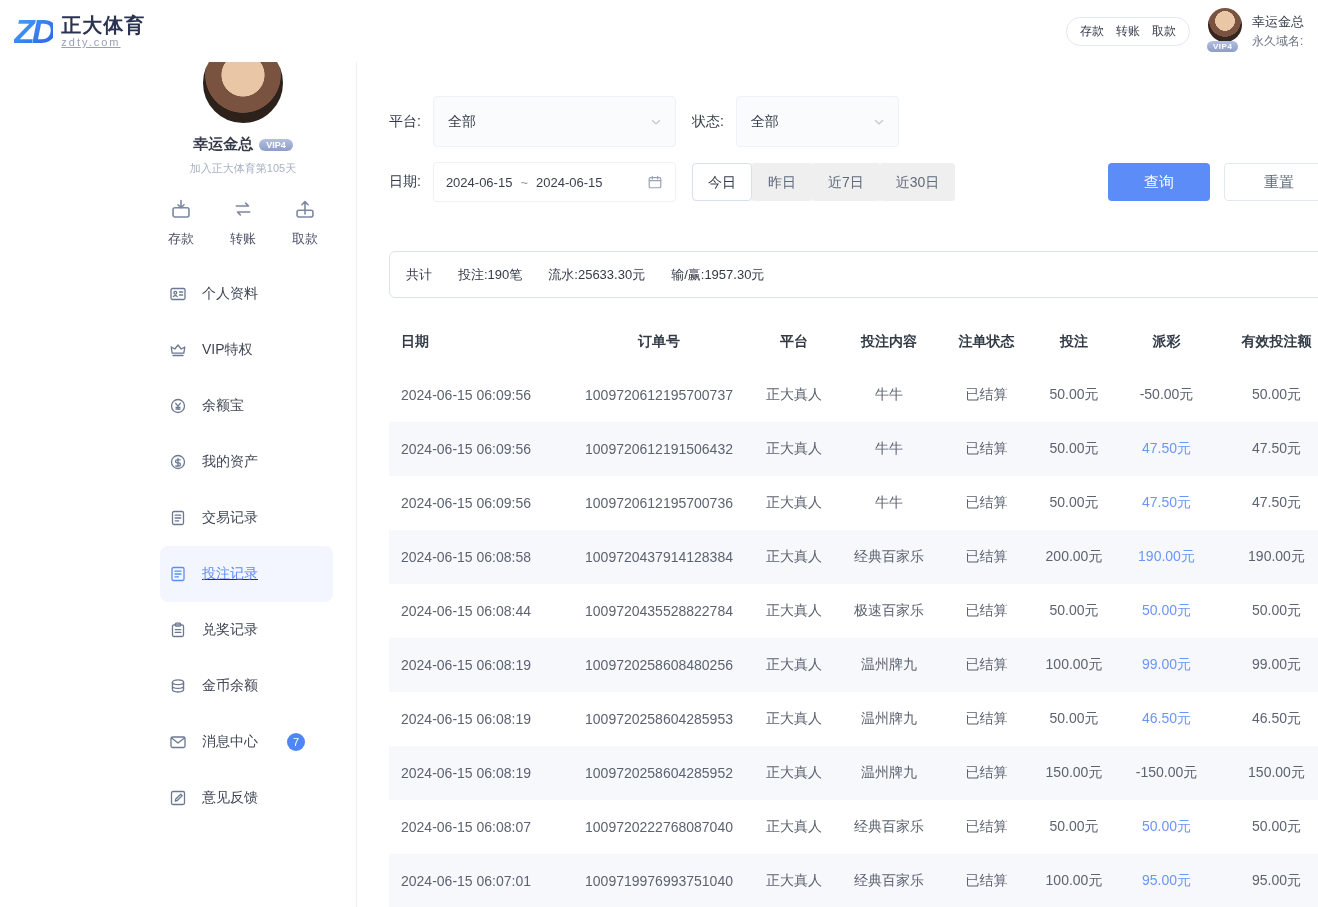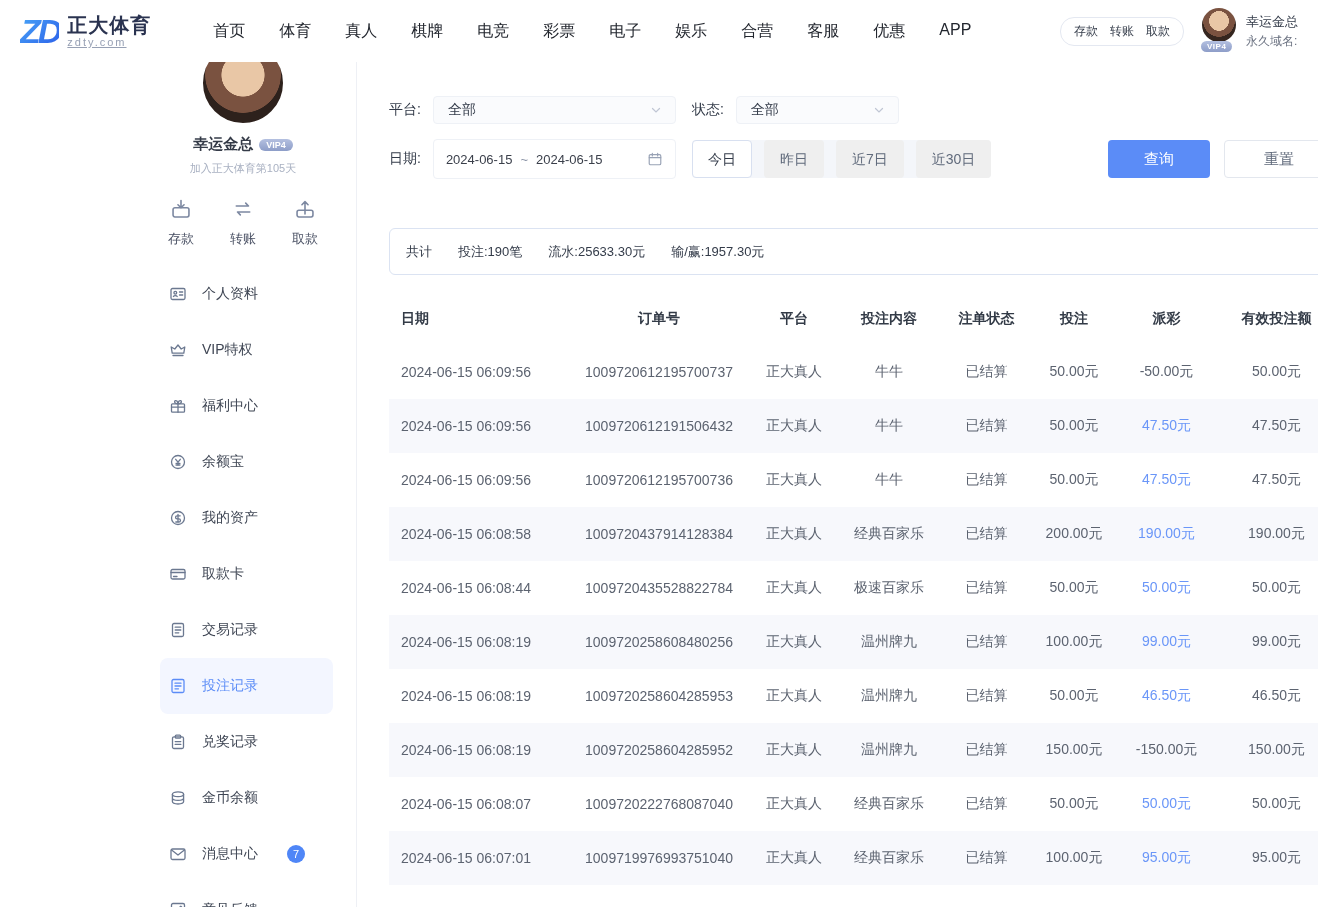--- a/index.html
+++ b/index.html
@@ -1,20 +1,20 @@
 <!DOCTYPE html>
 <html><head>
 <meta charset="utf-8">
 <style>
   * { margin:0; padding:0; box-sizing:border-box; }
   html,body { width:1318px; height:907px; overflow:hidden; background:#fff;
     font-family:"Liberation Sans","DejaVu Sans",sans-serif; color:#333; }
 
   
-  .topbar { height:62px; display:flex; align-items:center; padding:0 20px; background:#fff; position:relative; z-index:5; }
+  .topbar { height:62px; display:flex; align-items:center; padding:0 14px; background:#fff; position:relative; z-index:5; }
   .logo { display:flex; align-items:center; gap:8px; cursor:pointer; }
   .logo-mark { font-size:34px; font-weight:bold; font-style:italic; letter-spacing:-3px;
     background:linear-gradient(135deg,#49a8f8,#2b5ce8); -webkit-background-clip:text; background-clip:text; color:transparent; }
   .logo-name { font-size:20px; font-weight:bold; color:#2a3350; letter-spacing:1px; line-height:1.1; }
   .logo-domain { font-size:11px; color:#97a0b4; letter-spacing:2px;text-decoration:underline; }
   nav { display:flex; gap:34px; margin-left:62px; }
   .nav-item { font-size:16px; color:#23272f; cursor:pointer; white-space:nowrap; }
   .top-right { margin-left:auto; display:flex; align-items:center; }
   .wallet-pill { display:flex; gap:12px; border:1px solid #e4e8f1; border-radius:14px; padding:5px 13px; }
   .wallet-link { font-size:12px; color:#333b49; cursor:pointer; }
@@ -41,43 +41,43 @@
   .side-joined { margin-top:7px; font-size:11px; color:#a9b1c2; }
   .quick-actions { margin-top:22px; display:flex; justify-content:center; gap:36px; }
   .qa { display:flex; flex-direction:column; align-items:center; gap:6px; cursor:pointer; }
   .qa svg { width:22px; height:22px; color:#7c88a1; }
   .qa-label { font-size:13px; color:#4a5164; }
   .side-menu { margin-top:18px; list-style:none; text-align:left; }
   .menu-item { height:56px; display:flex; align-items:center; gap:15px; margin:0 23px 0 30px;
     padding-left:9px; border-radius:8px; cursor:pointer; }
   .menu-item svg { width:18px; height:18px; color:#6b7890; flex:none; }
   .menu-label { font-size:14px; color:#3f4654; }
-  .menu-item.active { background:#f3f6ff; }
+  .menu-item.active { background:#f3f6ff;text-decoration:underline; }
   .menu-item.active svg { color:#5b8cf7; }
   .menu-item.active .menu-label { color:#5b8cf7; }
   .menu-badge { margin-left:auto; margin-right:28px; width:18px; height:18px; border-radius:50%;
     background:#4f86f7; color:#fff; font-size:11px; display:flex; align-items:center; justify-content:center; }
 
   
   main { flex:1; padding:34px 0 14px 32px; min-width:0; }
   .filter-row { display:flex; align-items:center; width:945px; }
   .filter-row1 { margin-bottom:15px; }
   .flabel { font-size:14px; color:#333b49; margin-right:12px; white-space:nowrap; }
-  .select-box { height:28px; background:#fafbfd; border:1px solid #eef1f6; border-radius:4px;
+  .select-box { height:51px; background:#fafbfd; border:1px solid #eef1f6; border-radius:4px;
     display:flex; align-items:center; padding:0 12px 0 14px; cursor:pointer; }
   .select-box .val { font-size:14px; color:#333b49; flex:1; }
   .select-box svg { width:14px; height:14px; color:#c0c6d4; }
   .sel-platform { width:243px; margin-right:16px; }
   .sel-status { width:163px; }
   .date-box { width:243px; height:40px; background:#fff; border:1px solid #eef1f6; border-radius:4px;
     display:flex; align-items:center; padding:0 12px; gap:8px; cursor:pointer; }
   .date-box .d { font-size:13px; color:#3a3f4a; }
   .date-box .sep { font-size:13px; color:#8a93a6; }
   .date-box svg { width:16px; height:16px; color:#98a2b5; margin-left:auto; }
-  .range-group { display:flex; background:#f4f6fa; border-radius:4px; margin-left:16px;gap:12px; }
+  .range-group { display:flex; background:#f4f6fa; border-radius:4px; margin-left:16px; }
   .range-btn { height:38px; line-height:36px; padding:0 15px; font-size:14px; color:#606a7b;
     border:1px solid transparent; border-radius:4px; cursor:pointer; white-space:nowrap; }
   .range-btn.active { background:#fff; border-color:#d8e0f0; color:#333b49; }
   .btn-query { margin-left:auto; width:102px; height:38px; background:#5b8cf7; color:#fff; border:none;
     border-radius:4px; font-size:15px; cursor:pointer; font-family:inherit; }
   .btn-reset { margin-left:14px; width:110px; height:38px; background:#fff; color:#606a7b;
     border:1px solid #e3e7ee; border-radius:4px; font-size:15px; cursor:pointer; font-family:inherit; }
 
   .summary { margin-top:49px; width:990px; height:47px; border:1px solid #dbe3f2; border-radius:6px;
     display:flex; align-items:center; padding:0 16px; gap:26px; }
@@ -97,34 +97,20 @@
 <body>
 
 <header class="topbar">
   <div class="logo">
     <div class="logo-mark">ZD</div>
     <div>
       <div class="logo-name">正大体育</div>
       <div class="logo-domain">zdty.com</div>
     </div>
   </div>
-  <nav id="main-nav">
-      <a class="nav-item">首页</a>
-      <a class="nav-item">体育</a>
-      <a class="nav-item">真人</a>
-      <a class="nav-item">棋牌</a>
-      <a class="nav-item">电竞</a>
-      <a class="nav-item">彩票</a>
-      <a class="nav-item">电子</a>
-      <a class="nav-item">娱乐</a>
-      <a class="nav-item">合营</a>
-      <a class="nav-item">客服</a>
-      <a class="nav-item">优惠</a>
-      <a class="nav-item">APP</a>
-    </nav>
   <div class="top-right">
     <div class="wallet-pill" id="wallet-pill">
         <a class="wallet-link">存款</a>
         <a class="wallet-link">转账</a>
         <a class="wallet-link">取款</a>
       </div>
     <div class="hdr-avatar-wrap">
       <div class="hdr-avatar"></div>
       <span class="vip-badge">VIP4</span>
     </div>
@@ -183,52 +169,34 @@
             <svg viewBox="0 0 18 18" fill="none" stroke="currentColor" stroke-width="1.3" stroke-linecap="round" stroke-linejoin="round">
               <path d="M3.2 12.2L2.2 6l3.6 2L9 4l3.2 4 3.6-2-1 6.2z"></path>
               <path d="M4 14.5h10"></path>
             </svg>
           </span>
           <span class="menu-label">VIP特权</span>
         </li>
         <li class="menu-item">
           <span style="display: inline-flex;">
             <svg viewBox="0 0 18 18" fill="none" stroke="currentColor" stroke-width="1.3" stroke-linecap="round" stroke-linejoin="round">
-              <rect x="2.5" y="6.8" width="13" height="8.4" rx="1"></rect>
-              <path d="M9 6.8v8.4M2.5 10.2h13M9 6.8C7.2 6.8 5.6 5.9 5.6 4.7c0-1.1 1.5-1.4 2.3-.7C8.7 4.8 9 6.8 9 6.8zm0 0c1.8 0 3.4-.9 3.4-2.1 0-1.1-1.5-1.4-2.3-.7C9.3 4.8 9 6.8 9 6.8z"></path>
-            </svg>
-          </span>
-          <span class="menu-label">福利中心</span>
-        </li>
-        <li class="menu-item">
-          <span style="display: inline-flex;">
-            <svg viewBox="0 0 18 18" fill="none" stroke="currentColor" stroke-width="1.3" stroke-linecap="round" stroke-linejoin="round">
               <circle cx="9" cy="9" r="6.5"></circle>
               <path d="M6.7 6.3L9 9.2m2.3-2.9L9 9.2m0 0v3.1M7 10.3h4M7 12h4"></path>
             </svg>
           </span>
           <span class="menu-label">余额宝</span>
         </li>
         <li class="menu-item">
           <span style="display: inline-flex;">
             <svg viewBox="0 0 18 18" fill="none" stroke="currentColor" stroke-width="1.3" stroke-linecap="round" stroke-linejoin="round">
               <circle cx="9" cy="9" r="6.5"></circle>
               <path d="M9 5.3v7.4M11.2 6.8H8.1a1.55 1.55 0 000 3.1h1.8a1.55 1.55 0 010 3.1H6.8"></path>
             </svg>
           </span>
           <span class="menu-label">我的资产</span>
-        </li>
-        <li class="menu-item">
-          <span style="display: inline-flex;">
-            <svg viewBox="0 0 18 18" fill="none" stroke="currentColor" stroke-width="1.3" stroke-linecap="round" stroke-linejoin="round">
-              <rect x="2" y="4.5" width="14" height="9.5" rx="1.5"></rect>
-              <path d="M2 7.5h14M4.5 11.5h3.5"></path>
-            </svg>
-          </span>
-          <span class="menu-label">取款卡</span>
         </li>
         <li class="menu-item">
           <span style="display: inline-flex;">
             <svg viewBox="0 0 18 18" fill="none" stroke="currentColor" stroke-width="1.3" stroke-linecap="round" stroke-linejoin="round">
               <rect x="3.5" y="2.5" width="11" height="13" rx="1.5"></rect>
               <path d="M6.2 6.2h5.6M6.2 9h5.6M6.2 11.8h3.6"></path>
             </svg>
           </span>
           <span class="menu-label">交易记录</span>
         </li>

